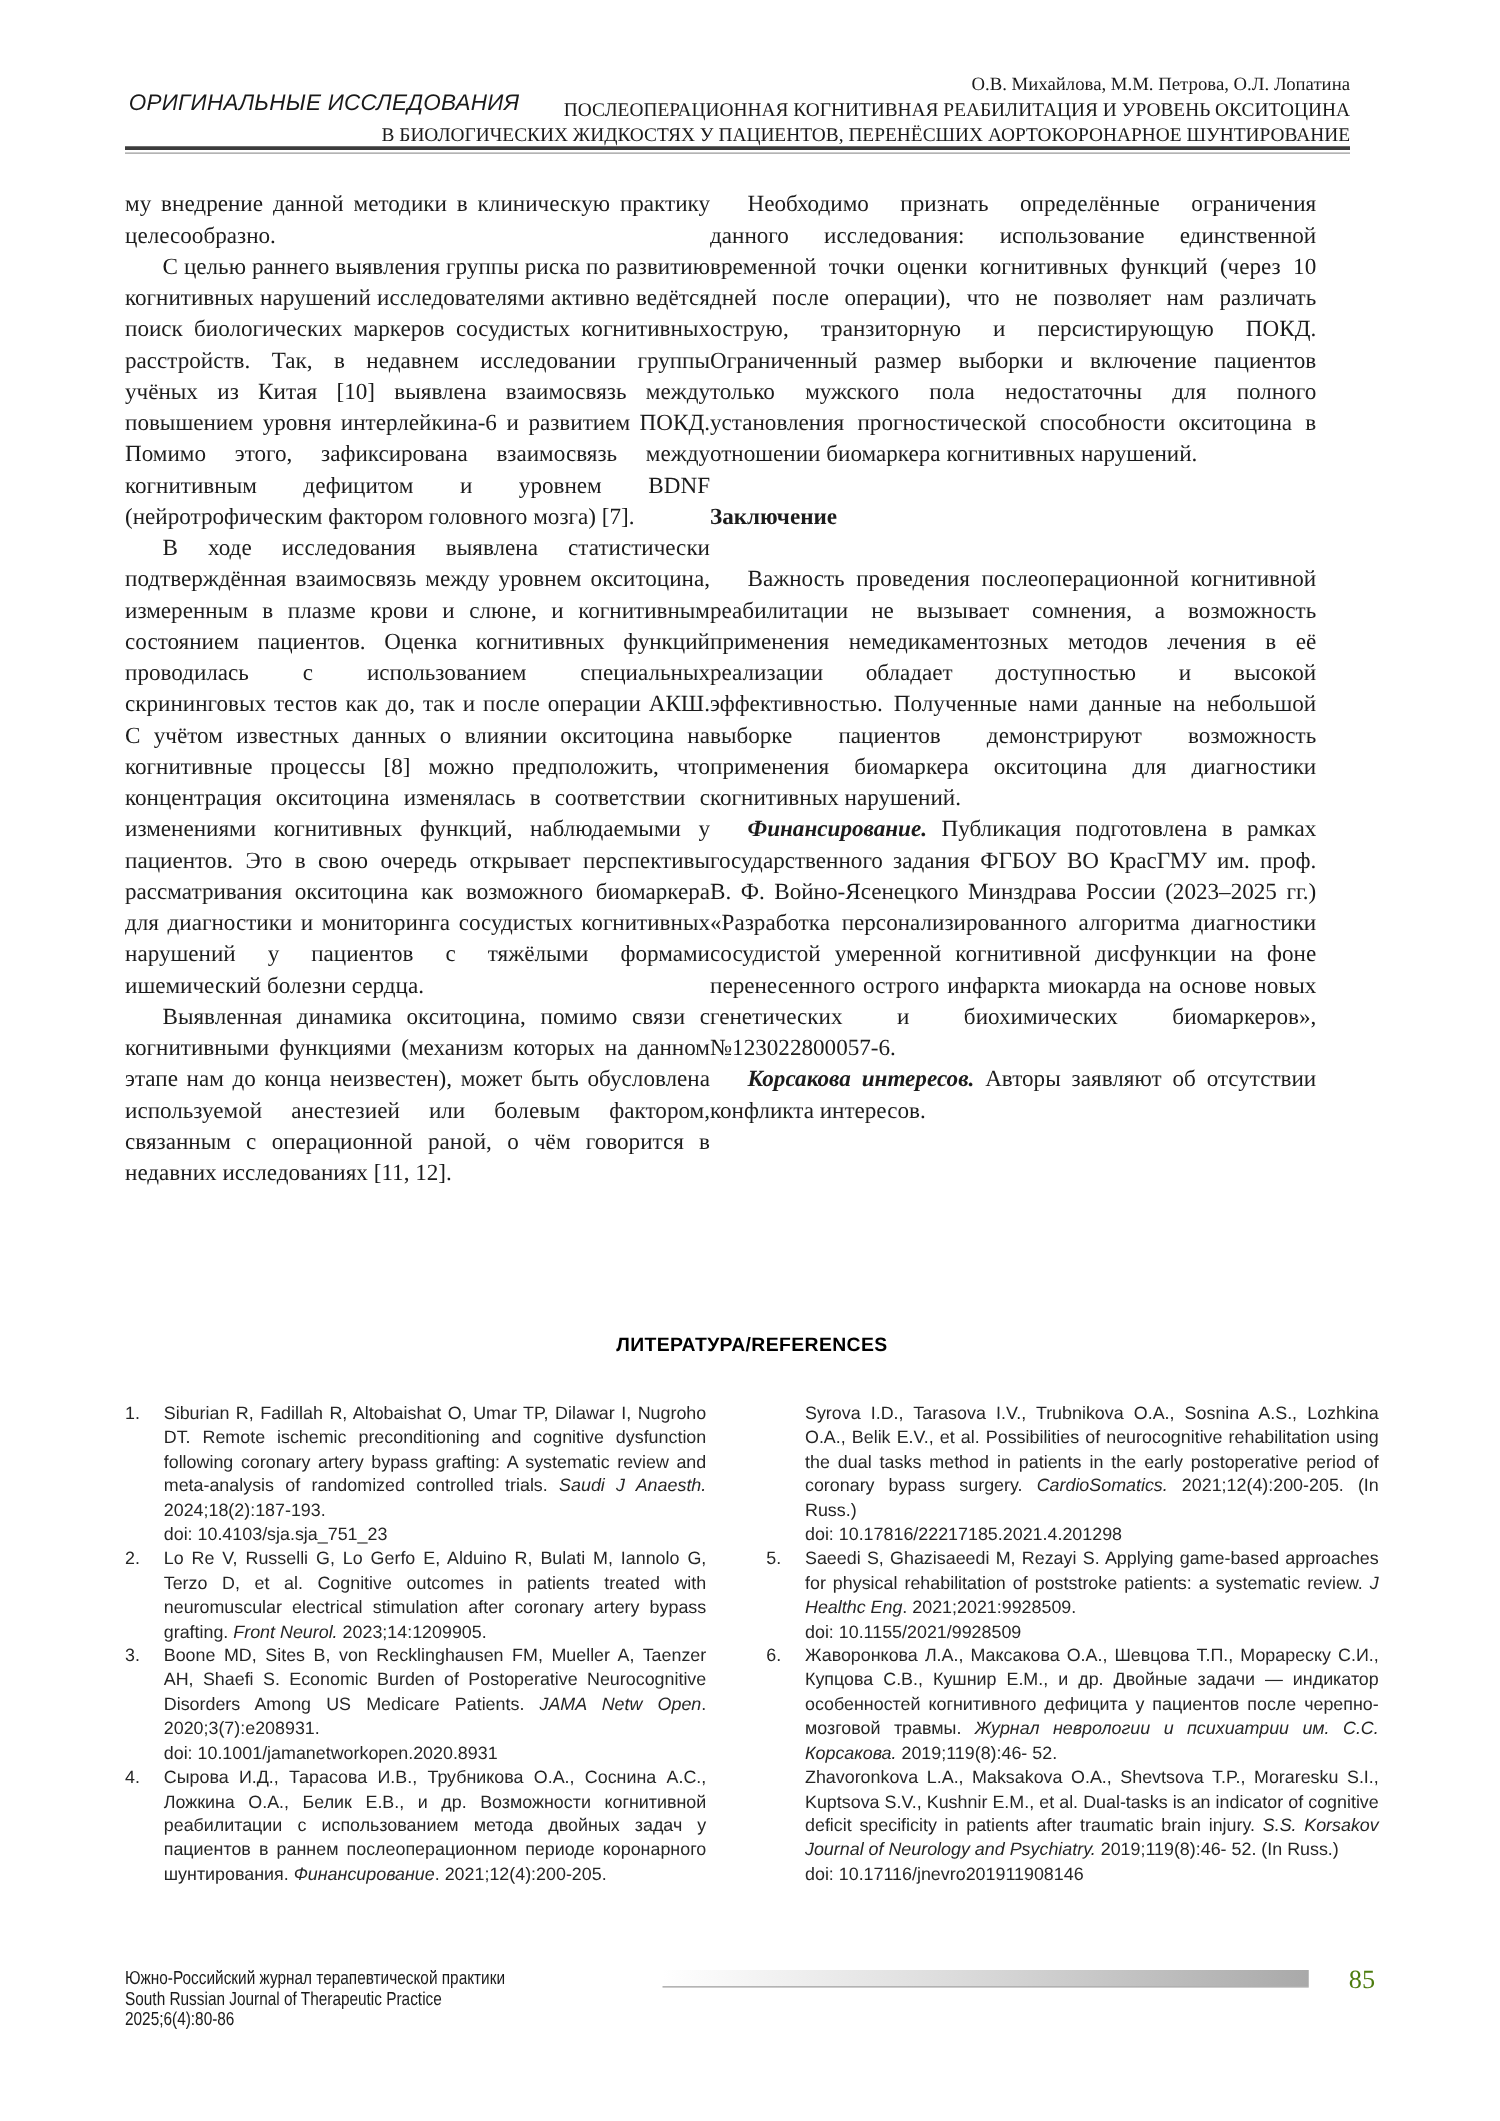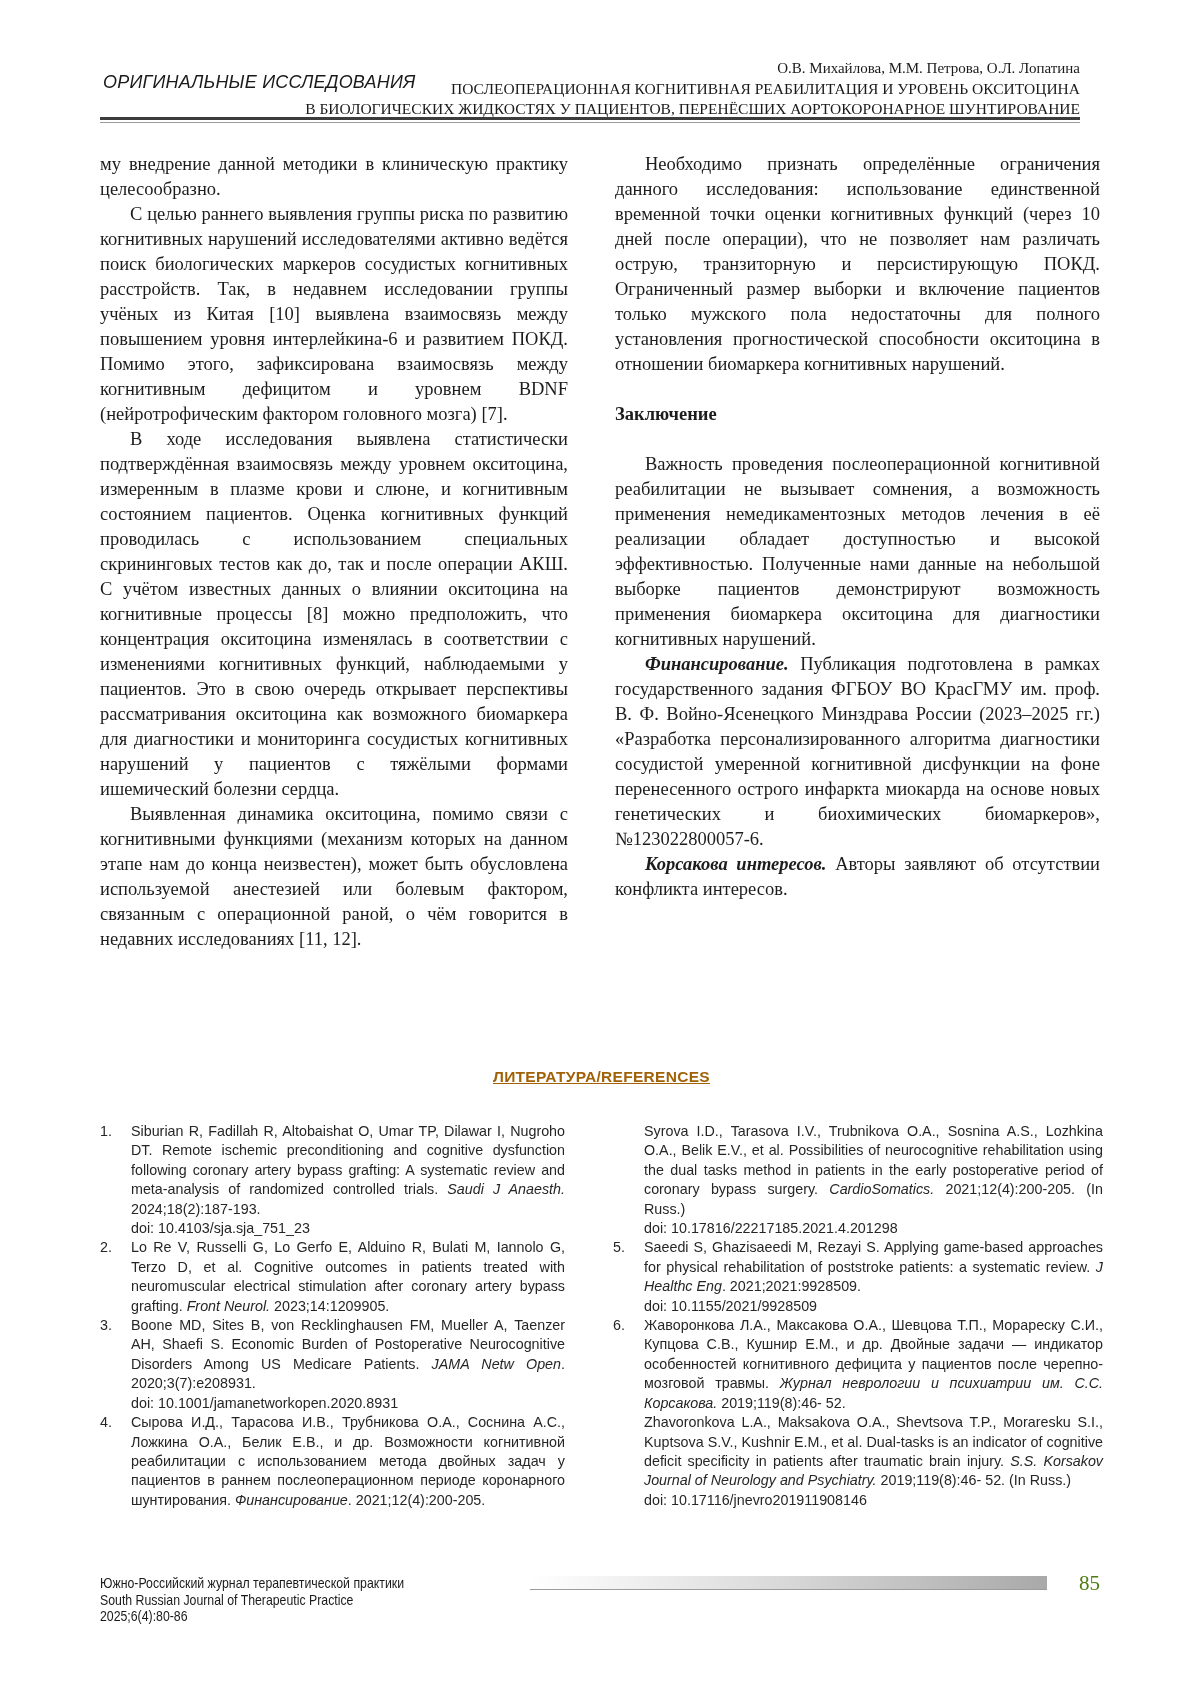--- a/index.html
+++ b/index.html
@@ -11,35 +11,35 @@
     font-family:"Liberation Sans","DejaVu Sans",sans-serif;
     font-style:italic;font-size:18px;letter-spacing:.2px;color:#1a1a1a;}
   .hdr-right{position:absolute;right:100px;top:58px;text-align:right;
     font-family:"Liberation Serif",serif;color:#1a1a1a;line-height:20.5px;}
   .hdr-right .authors{font-size:15px;}
   .hdr-right .t-line{font-size:15.5px;}
   .hdr-rule{position:absolute;left:100px;right:100px;top:117px;height:2px;
     border-top:3px solid #3c3c3c;border-bottom:1px solid #9a9a9a;}
 
   
-  .columns{position:absolute;left:100px;top:152px;width:1000px;display:flex;gap:47px;}
+  .columns{position:absolute;left:100px;top:152px;width:1000px;display:flex;}
   .col{text-align:justify;font-size:18.5px;line-height:25px;}
   .col-left{width:468px;}
   .col-right{width:485px;}
   .col p{margin:0;}
   .col p.ind{text-indent:30px;}
   .body-h{text-align:left;font-weight:bold;font-size:18.5px;margin:25px 0;}
   .b{font-weight:bold;}
   .i{font-style:italic;}
 
   
   .refs{position:absolute;left:100px;top:1068px;width:1003px;
     font-family:"Liberation Sans","DejaVu Sans",sans-serif;color:#262626;}
   .refs h2{margin:0 0 36px 0;text-align:center;font-size:15.5px;letter-spacing:.3px;
-    font-weight:bold;color:#a16207;text-decoration:underline;}
+    font-weight:bold;color:#000000;}
   .refs-cols{display:flex;gap:48px;}
   .refs-col{font-size:14.3px;line-height:19.4px;}
   .refs-col.left{width:465px;}
   .refs-col.right{width:490px;}
   .ref-item{position:relative;padding-left:31px;text-align:justify;}
   .ref-num{position:absolute;left:0;top:0;}
   .ref-doi{text-align:left;}
 
   
   .footer{position:absolute;left:100px;top:1575px;width:1000px;height:60px;}

